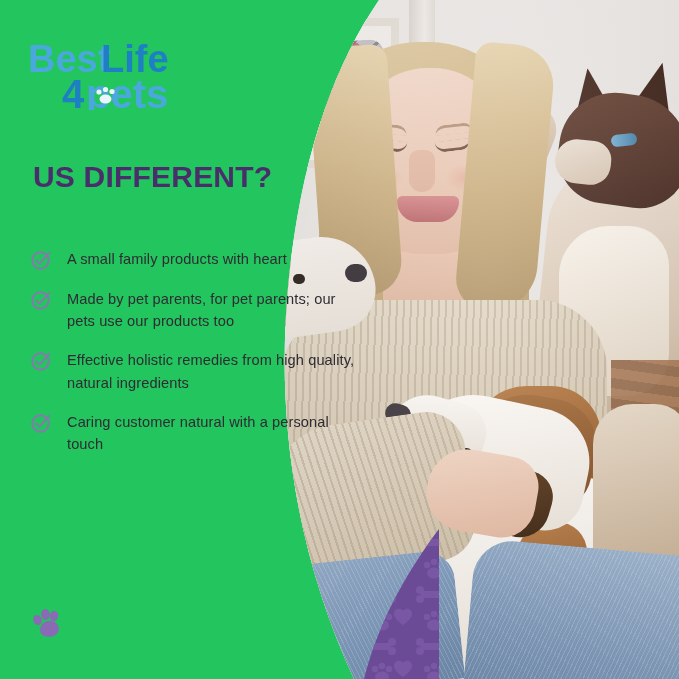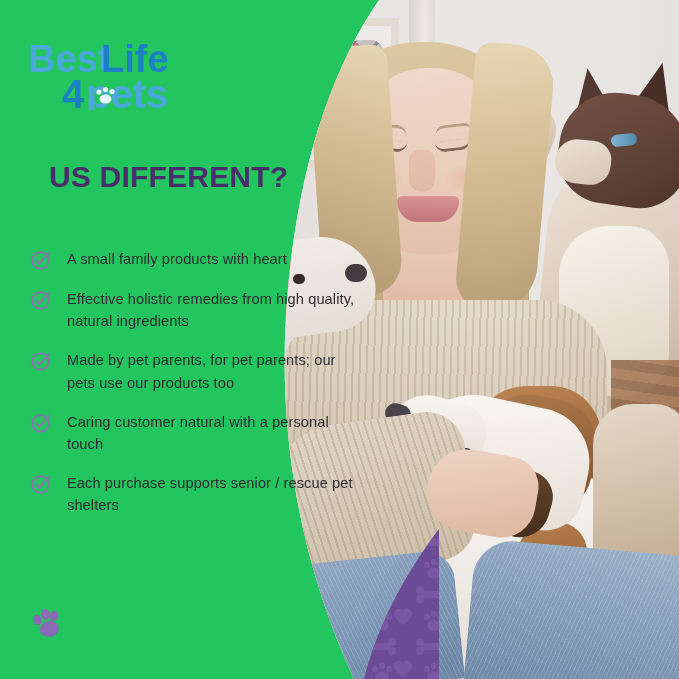--- a/index.html
+++ b/index.html
@@ -46,21 +46,21 @@
     left: 33px;
     top: 160px;
     width: 330px;
     font-size: 30px;
     font-weight: bold;
     line-height: 1.16;
     letter-spacing: 0.2px;
     color: #4a2d6b;
     text-transform: uppercase;
   }
-  .headline .l2 { display:block;margin-left:16px; }
+  .headline .l2 { display:block; }
 
   
   .bullets {
     position: absolute;
     left: 30px;
     top: 248px;
     width: 345px;
   }
   .bullet {
     display: flex;
@@ -529,52 +529,43 @@
         <span class="bullet-text">A small family products with heart</span>
       </div>
 
       <div class="bullet">
         <span class="bullet-icon">
           <svg width="22" height="22" viewBox="0 0 22 22">
             <circle cx="10.5" cy="11.5" r="8.2" fill="none" stroke="#8a76b0" stroke-width="1.9"></circle>
             <path d="M6.2 11.4 L9.4 14.6 L19.2 3.8" fill="none" stroke="#8a76b0" stroke-width="1.9" stroke-linecap="round" stroke-linejoin="round"></path>
           </svg>
         </span>
-        <span class="bullet-text">Effective holistic remedies from high quality, natural ingredients</span>
+        <span class="bullet-text">Made by pet parents, for pet parents; our pets use our products too</span>
       </div>
 
       <div class="bullet">
         <span class="bullet-icon">
           <svg width="22" height="22" viewBox="0 0 22 22">
             <circle cx="10.5" cy="11.5" r="8.2" fill="none" stroke="#8a76b0" stroke-width="1.9"></circle>
             <path d="M6.2 11.4 L9.4 14.6 L19.2 3.8" fill="none" stroke="#8a76b0" stroke-width="1.9" stroke-linecap="round" stroke-linejoin="round"></path>
           </svg>
         </span>
-        <span class="bullet-text">Made by pet parents, for pet parents; our pets use our products too</span>
+        <span class="bullet-text">Effective holistic remedies from high quality, natural ingredients</span>
       </div>
 
       <div class="bullet">
         <span class="bullet-icon">
           <svg width="22" height="22" viewBox="0 0 22 22">
             <circle cx="10.5" cy="11.5" r="8.2" fill="none" stroke="#8a76b0" stroke-width="1.9"></circle>
             <path d="M6.2 11.4 L9.4 14.6 L19.2 3.8" fill="none" stroke="#8a76b0" stroke-width="1.9" stroke-linecap="round" stroke-linejoin="round"></path>
           </svg>
         </span>
         <span class="bullet-text">Caring customer natural with a personal touch</span>
       </div>
 
-      <div class="bullet">
-        <span class="bullet-icon">
-          <svg width="22" height="22" viewBox="0 0 22 22">
-            <circle cx="10.5" cy="11.5" r="8.2" fill="none" stroke="#8a76b0" stroke-width="1.9"></circle>
-            <path d="M6.2 11.4 L9.4 14.6 L19.2 3.8" fill="none" stroke="#8a76b0" stroke-width="1.9" stroke-linecap="round" stroke-linejoin="round"></path>
-          </svg>
-        </span>
-        <span class="bullet-text">Each purchase supports senior / rescue pet shelters</span>
-      </div>
 
     </div>
 
     <div class="paw-mark">
       <svg width="40" height="40" viewBox="0 0 40 40">
         <g fill="#8a6ab5">
           <ellipse cx="9.5" cy="16" rx="4.2" ry="5.2" transform="rotate(-20 9.5 16)"></ellipse>
           <ellipse cx="17.5" cy="10.5" rx="4.4" ry="5.4" transform="rotate(-8 17.5 10.5)"></ellipse>
           <ellipse cx="26" cy="12" rx="4.2" ry="5.2" transform="rotate(12 26 12)"></ellipse>
           <path d="M12 26.5 c0-6.5 6-10.5 11.5-9.5 c5.5 1 8.5 5.5 7 10 c-1.5 4.5-7 6.5-12 5.5 c-4-0.8-6.5-3-6.5-6z"></path>

